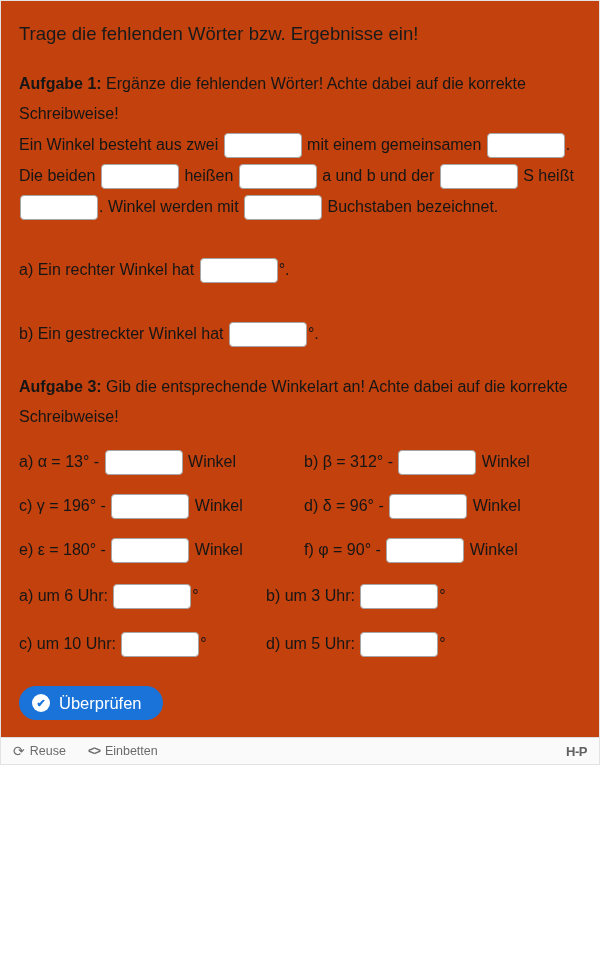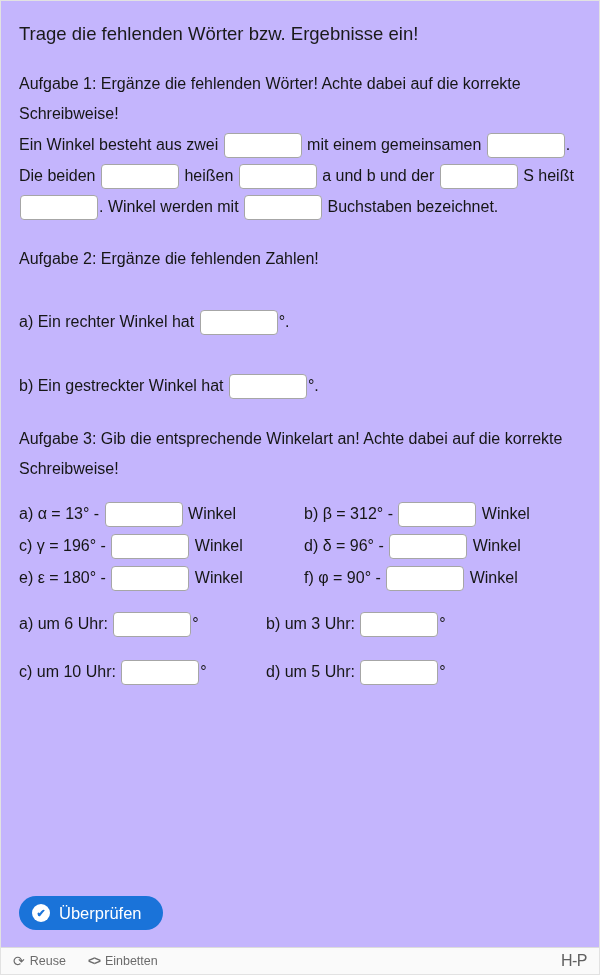--- a/index.html
+++ b/index.html
@@ -1,57 +1,56 @@
 <!DOCTYPE html>
 <html lang="de"><head>
 <meta charset="utf-8">
 <style>
   html,body{margin:0;padding:0;background:#fff;}
   body{font-family:"Liberation Sans",sans-serif;color:#161616;}
-  .page{width:600px;height:975px;box-sizing:border-box;border:1px solid #e2e2e2;
-        display:flex;flex-direction:column;background:#c4b5fd;overflow:hidden;}
+  .page{width:600px;height:765px;box-sizing:border-box;border:1px solid #e2e2e2;
+        display:flex;flex-direction:column;background:#c2410c;overflow:hidden;}
   .content{flex:1;padding:16px 18px 0;font-size:16px;}
   .title{font-size:18.5px;font-weight:400;margin:4px 0 0;line-height:26px;color:#1a1a1a;}
   .heading{margin:22px 0 0;line-height:30px;}
-  .heading strong{font-weight:400;margin-top:40px;}
+  .heading strong{font-weight:700;margin-top:40px;}
   .cloze{margin:0 0 0;line-height:31px;}
   .blank{display:inline-block;width:78px;height:25px;border:1px solid #a6a6a6;border-radius:4px;
          vertical-align:middle;margin:1px 1px;box-sizing:border-box;background:#fff;
          font-family:inherit;font-size:15px;padding:0 6px;}
   .row{margin-top:32px;line-height:32px;}
-  .grid3{display:grid;grid-template-columns:285px 1fr;margin-top:14px;line-height:32px;}
+  .grid3{display:grid;grid-template-columns:285px 1fr;margin-top:14px;row-gap:12px;line-height:32px;}
   .grid4{display:grid;grid-template-columns:247px 1fr;margin-top:14px;row-gap:16px;line-height:32px;}
   .cell{white-space:nowrap;}
   .button-row{padding:0 18px;margin:12px 0 17px;}
   .check-btn{display:inline-flex;align-items:center;gap:9px;background:#1a73d9;border:none;
              color:#fff;font-size:16.5px;font-family:inherit;padding:0 21px 0 13px;height:34px;
              border-radius:17px;cursor:pointer;}
   .check-icon{width:18px;height:18px;border-radius:50%;background:#fff;color:#1a73d9;
               display:inline-flex;align-items:center;justify-content:center;
               font-size:11px;font-weight:700;line-height:1;}
   .footer{height:26px;background:#fafafa;border-top:1px solid #dcdcdc;display:flex;
           align-items:center;padding:0 12px;font-size:12.5px;color:#6b6b6b;gap:22px;}
   .footer-link{display:inline-flex;align-items:center;gap:5px;cursor:pointer;}
   .reuse-icon{font-size:14px;line-height:1;}
   .embed-icon{font-weight:700;letter-spacing:-1px;font-size:12px;}
-  .logo{margin-left:auto;font-weight:400;color:#606060;font-size:16px;letter-spacing:-0.5px;}
+  .logo{margin-left:auto;font-weight:700;color:#606060;font-size:13px;letter-spacing:-0.5px;}
 </style>
 </head>
 <body>
 
 <div class="page">
   <div class="content">
 
     <h1 class="title">Trage die fehlenden Wörter bzw. Ergebnisse ein!</h1>
 
     <p class="heading"><strong>Aufgabe 1:</strong><span> Ergänze die fehlenden Wörter! Achte dabei auf die korrekte Schreibweise!</span></p>
 
     <p class="cloze"><span>Ein Winkel besteht aus zwei </span><input class="blank" type="text" style=""><span> mit einem gemeinsamen </span><input class="blank" type="text" style=""><span>. Die beiden </span><input class="blank" type="text" style=""><span> heißen </span><input class="blank" type="text" style=""><span> a und b und der </span><input class="blank" type="text" style=""><span> S heißt </span><input class="blank" type="text" style=""><span>. Winkel werden mit </span><input class="blank" type="text" style=""><span> Buchstaben bezeichnet.</span></p>
 
-    <p class="heading"><strong>Aufgabe 2:</strong><span> Ergänze die fehlenden Zahlen!</span></p>
 
     <div class="row"><span>a) Ein rechter Winkel hat </span><input class="blank" type="text" style=""><span>°.</span></div>
     <div class="row"><span>b) Ein gestreckter Winkel hat </span><input class="blank" type="text" style=""><span>°.</span></div>
 
     <p class="heading"><strong>Aufgabe 3:</strong><span> Gib die entsprechende Winkelart an! Achte dabei auf die korrekte Schreibweise!</span></p>
 
     <div class="grid3">
       <div class="cell"><span>a) α  = 13° - </span><input class="blank" type="text" style=""><span> Winkel</span></div>
       <div class="cell"><span>b) β = 312° - </span><input class="blank" type="text" style=""><span> Winkel</span></div>
       <div class="cell"><span>c) γ = 196° - </span><input class="blank" type="text" style=""><span> Winkel</span></div>

